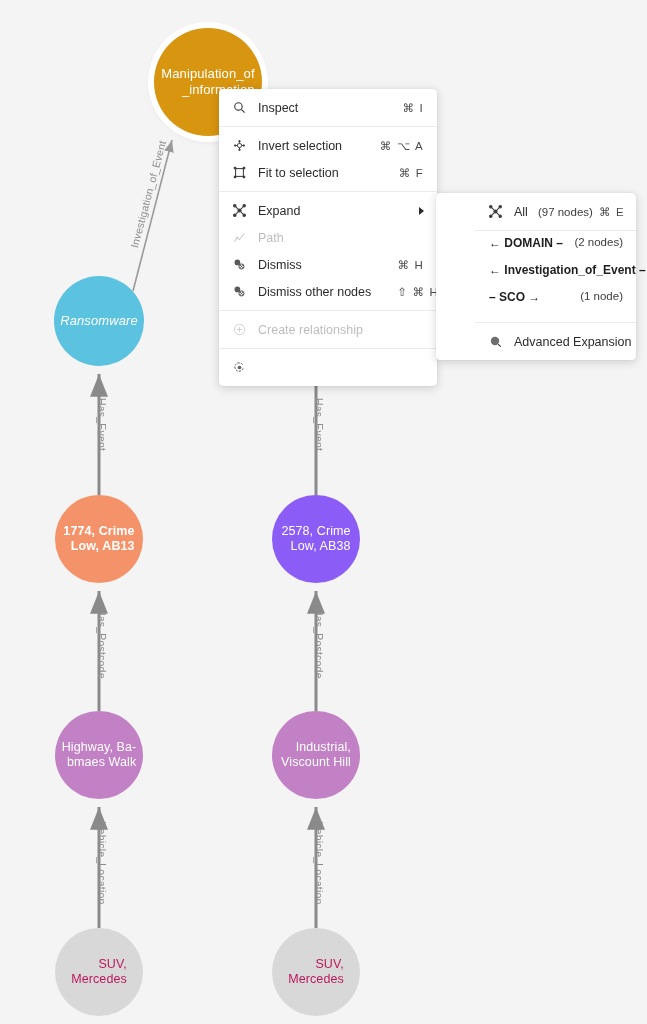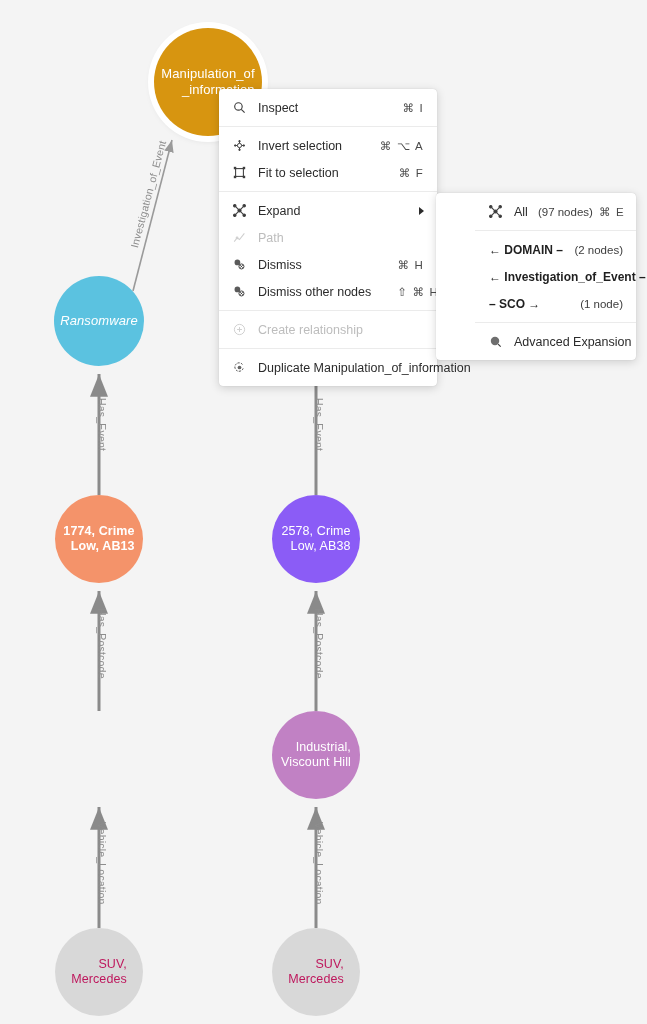--- a/index.html
+++ b/index.html
@@ -103,21 +103,20 @@
     width: 0; height: 0;
     border-left: 5px solid #2b2b2b;
     border-top: 4px solid transparent;
     border-bottom: 4px solid transparent;
   }
 
   
   .submenu .menu-row { height: 27px; }
   .submenu .rel-row {
     display: flex;
-    align-items: center;
     height: 27px;
     padding: 0 13px 0 14px;
     font-size: 12px;
     font-weight: bold;
     color: #1f1f1f;
     cursor: default;
   }
   .submenu .rel-row .rel-name { flex: 1 1 auto; white-space: nowrap; }
   .submenu .rel-row .rel-count {
     flex: 0 0 auto;
@@ -176,20 +175,22 @@
 _information</div>
 
   <div class="node" style="left:54px; top:276px; width:90px; height:90px; background:#5bc2e0; font-size:13px;font-style:italic;">Ransomware</div>
 
   <div class="node" style="left:55px; top:495px; width:88px; height:88px; background:#f4936a;font-weight:bold;">1774, Crime
 Low, AB13</div>
 
   <div class="node" style="left:272px; top:495px; width:88px; height:88px; background:#8b5cf6;">2578, Crime
 Low, AB38</div>
 
+  <div class="node" style="left:55px; top:711px; width:88px; height:88px; background:#c181c4;">Highway, Ba-
+bmaes Walk</div>
 
   <div class="node" style="left:272px; top:711px; width:88px; height:88px; background:#c181c4;">Industrial,
 Viscount Hill</div>
 
   <div class="node grey" style="left:55px; top:928px; width:88px; height:88px; background:#d8d8d8;">SUV,
 Mercedes</div>
 
   <div class="node grey" style="left:272px; top:928px; width:88px; height:88px; background:#d8d8d8;">SUV,
 Mercedes</div>
 
@@ -308,21 +309,20 @@
 
     <div class="menu-sep"></div>
 
     <div class="menu-row">
       <span class="ico">
         <svg width="13" height="13" viewBox="0 0 16 16" fill="none" stroke="currentColor" stroke-width="1.2">
           <path d="M11.6 4.2 A5.2 5.2 0 1 0 12.6 8.6" stroke-dasharray="2.4 1.6"></path>
           <circle cx="8" cy="8" r="2.3" fill="currentColor" stroke="none" opacity=".8"></circle>
         </svg>
       </span>
-      <span class="lbl">Duplicate Manipulation_of_information</span>
     </div>
   </div>
 
   <div class="menu submenu" style="left:436px; top:193px; width:200px;padding-left:39px;">
 
     <div class="menu-row">
       <span class="ico">
         <svg width="13" height="13" viewBox="0 0 16 16" fill="none" stroke="currentColor" stroke-width="1.3">
           <circle cx="8" cy="8" r="1.9" fill="currentColor"></circle>
           <circle cx="2.2" cy="2.2" r="1.5" fill="currentColor"></circle>

